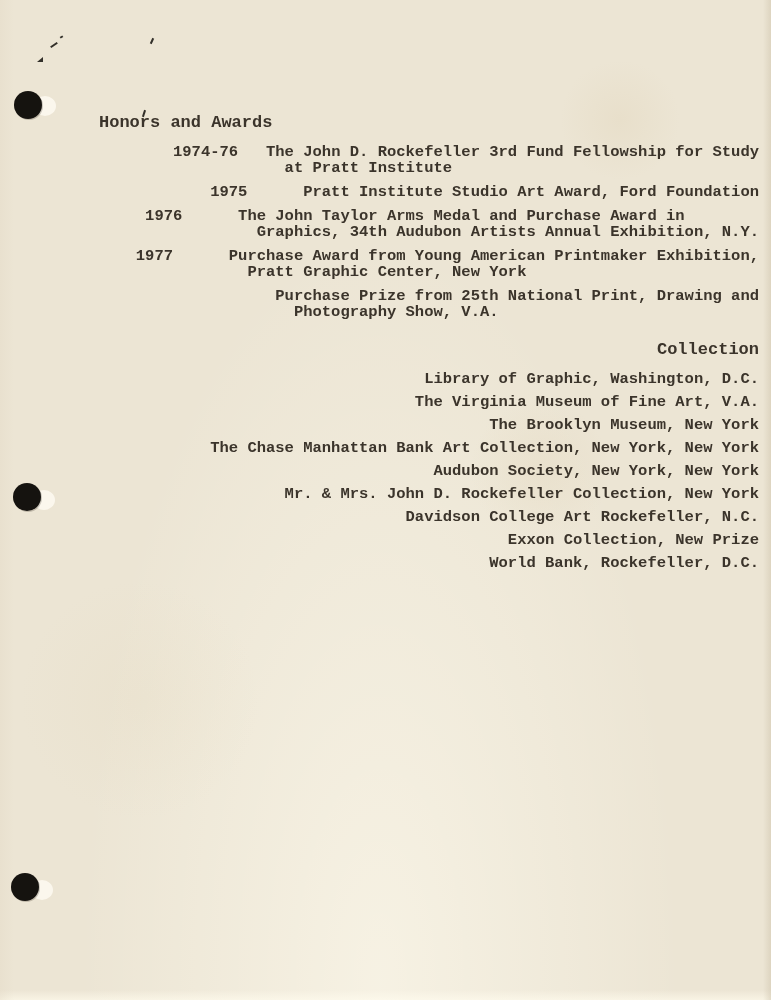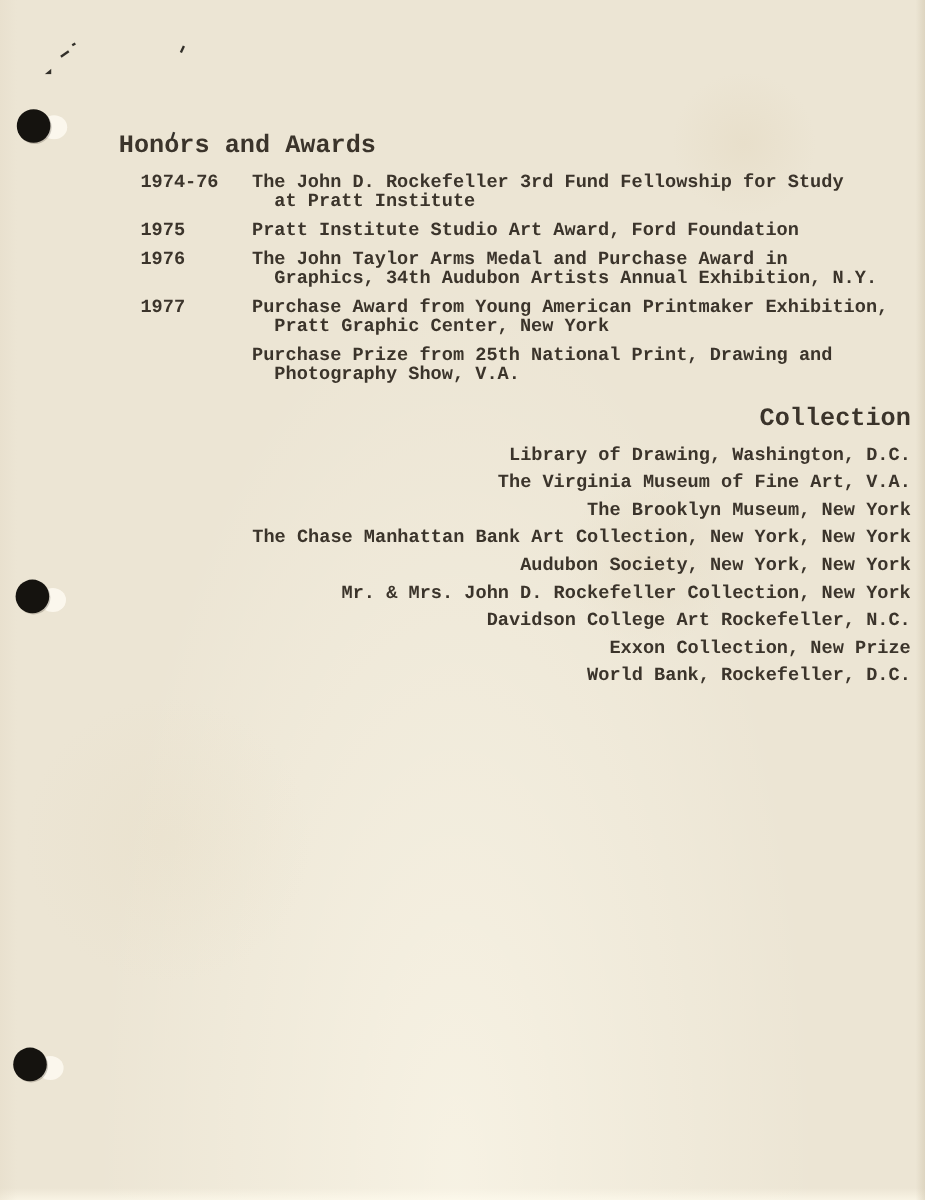--- a/index.html
+++ b/index.html
@@ -15,23 +15,23 @@
       radial-gradient(circle at 540px 470px, rgba(210,190,150,0.15), rgba(210,190,150,0) 70px),
       radial-gradient(circle at 140px 700px, rgba(220,205,170,0.12), rgba(220,205,170,0) 120px),
       radial-gradient(ellipse at 380px 980px, rgba(255,252,240,0.55), rgba(255,252,240,0) 300px),
       linear-gradient(to right, rgba(226,216,196,0.35) 0px, rgba(226,216,196,0) 14px),
       linear-gradient(to left, rgba(203,192,168,0.45) 0px, rgba(203,192,168,0) 8px),
       linear-gradient(to top, rgba(250,245,230,0.9) 0px, rgba(250,245,230,0) 10px),
       #ece5d4;
   }
   .ink{color:#3b342b;font-weight:bold;font-size:15.5px;line-height:16px;}
   .section{position:absolute;}
-  .section-heading{white-space:pre;margin:0 0 13px 0;font-size:21px;line-height:16px;font-weight:bold;}
+  .section-heading{white-space:pre;margin:0 0 13px 0;font-size:17px;line-height:16px;font-weight:bold;}
   .entries{margin-left:18px;}
-  .entry{display:flex;margin-bottom:8px;}
+  .entry{display:flex;margin-bottom:8px;justify-content:flex-end;}
   .entry .year{flex:0 0 93px;white-space:pre;}
   .entry .desc{white-space:pre;}
   .coll-items{margin-left:18px;}
   .coll-item{white-space:pre;margin-bottom:7px;}
   .hole{position:absolute;width:28px;height:28px;border-radius:50%;background:#15130f;
         box-shadow:1px 1px 0 rgba(60,50,40,0.25);}
   .hole-glint{position:absolute;width:22px;height:20px;border-radius:50%;
         background:rgba(252,248,238,0.95);}
   .speck{position:absolute;background:#33302a;}
 </style>
@@ -79,21 +79,21 @@
         <span class="year"></span>
         <span class="desc">Purchase Prize from 25th National Print, Drawing and
   Photography Show, V.A.</span>
       </div>
     </div>
 </div>
 
 <div class="section ink" style="left:99px;top:342px;width:660px;text-align:right;">
   <div class="section-heading">Collection</div>
   <div class="coll-items" id="collection-items">
-      <div class="coll-item">Library of Drawing, Washington, D.C.</div>
+      <div class="coll-item">Library of Graphic, Washington, D.C.</div>
       <div class="coll-item">The Virginia Museum of Fine Art, V.A.</div>
       <div class="coll-item">The Brooklyn Museum, New York</div>
       <div class="coll-item">The Chase Manhattan Bank Art Collection, New York, New York</div>
       <div class="coll-item">Audubon Society, New York, New York</div>
       <div class="coll-item">Mr. &amp; Mrs. John D. Rockefeller Collection, New York</div>
       <div class="coll-item">Davidson College Art Rockefeller, N.C.</div>
       <div class="coll-item">Exxon Collection, New Prize</div>
       <div class="coll-item">World Bank, Rockefeller, D.C.</div>
     </div>
 </div>

